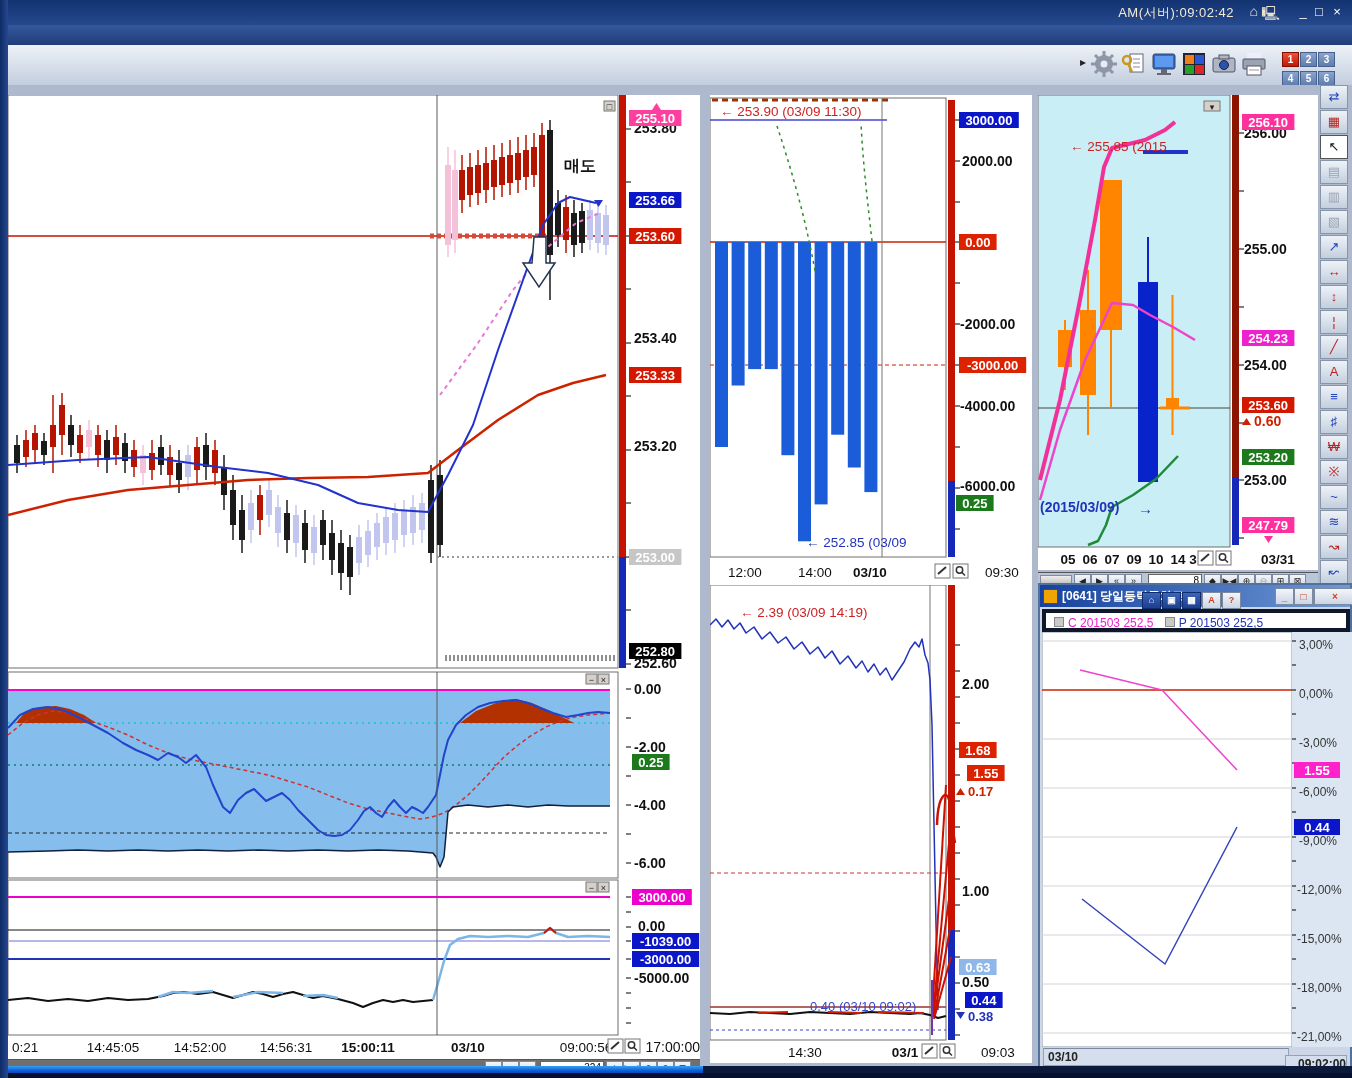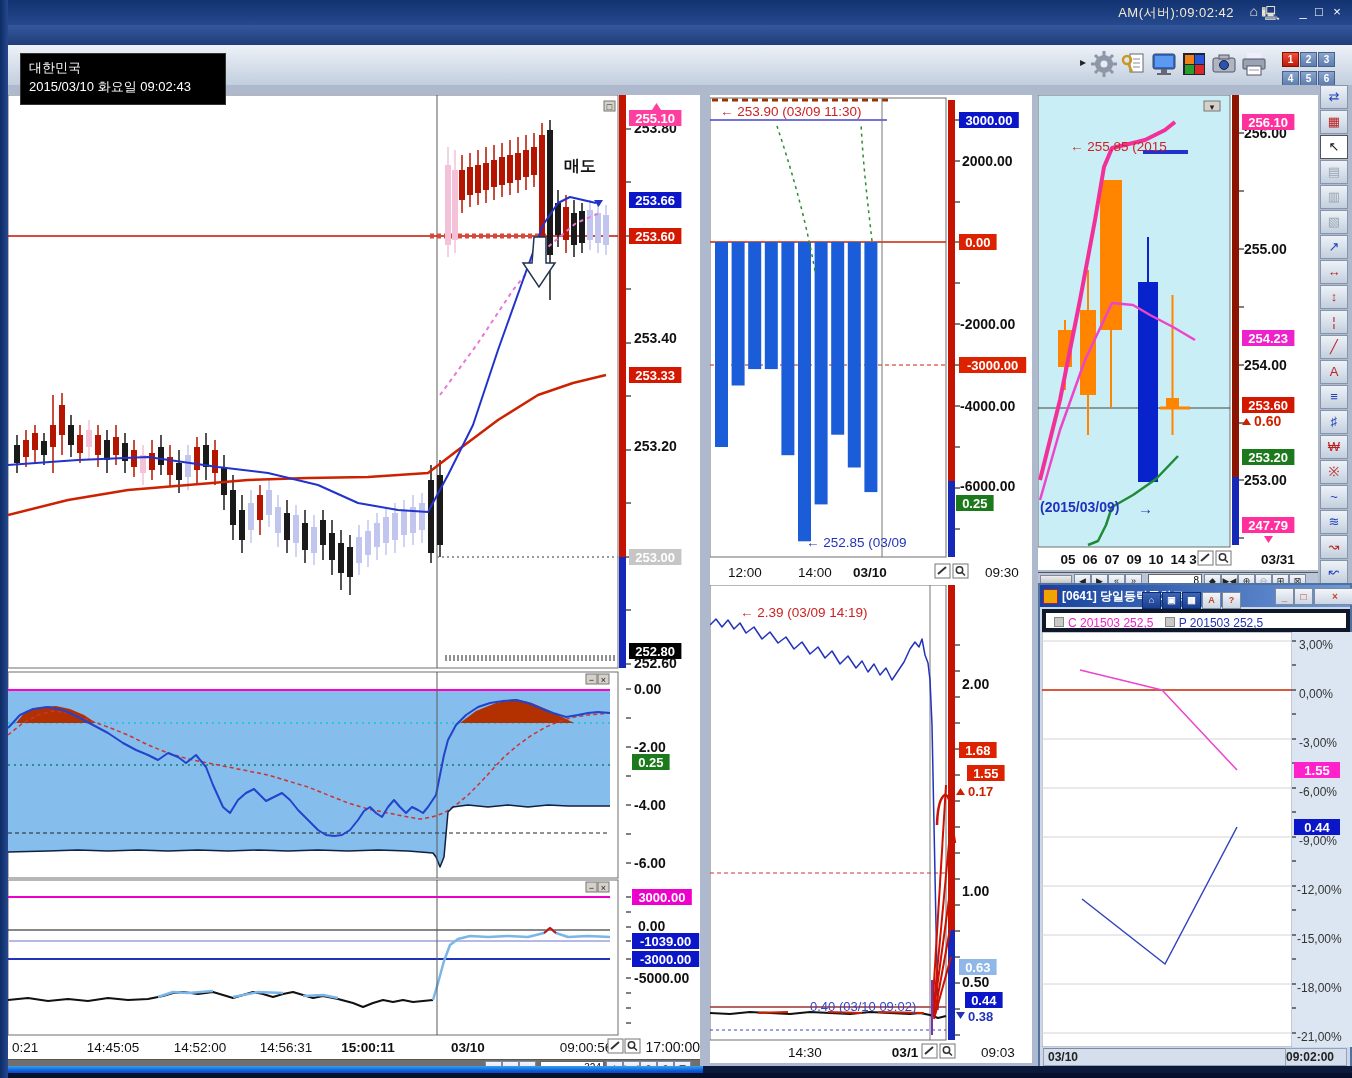--- a/index.html
+++ b/index.html
@@ -32,21 +32,21 @@
   #w0641{position:absolute;left:1038px;top:583px;width:314px;height:487px;background:#cdd7e6;border:2px solid #51719f;box-sizing:border-box;}
   #w0641 .wtitle{position:relative;height:22px;background:linear-gradient(90deg,#16419e,#6f9ad6);color:#fff;font-size:12px;font-weight:bold;line-height:22px;}
   #w0641 .wtitle .ticon{position:absolute;left:3px;top:4px;width:13px;height:13px;background:#f0a400;border:1px solid #925;}
   #w0641 .wtitle .ttext{position:absolute;left:22px;top:0;}
   #w0641 .tbtn{position:absolute;top:3px;width:17px;height:15px;font-size:10px;font-weight:bold;text-align:center;line-height:15px;background:linear-gradient(#3c64b8,#1c3f8e);color:#fff;border:1px solid #0e2c6e;}
   #w0641 .tbtn.lt{background:linear-gradient(#f2f5fa,#ccd6e4);color:#c42;border:1px solid #7b8aa0;}
   #w0641 .legend{position:absolute;left:2px;top:24px;width:308px;height:23px;background:#fff;border:4px solid #0f172a;box-sizing:border-box;font-size:12px;line-height:21px;}
   #w0641 .legend .sq{display:inline-block;width:8px;height:8px;background:#c9c9c9;border:1px solid #888;margin:0 4px 0 8px;}
   #w0641 .statusbar{position:absolute;left:2px;top:462px;width:308px;height:20px;background:#ccd6e6;font-size:12px;font-weight:bold;color:#222;}
   #w0641 .statusbar .cellL{position:absolute;left:1px;top:1px;width:240px;height:16px;border:1px solid #93a2b8;border-top-color:#7b8aa0;background:#d4deec;line-height:16px;padding-left:4px;}
-  #w0641 .statusbar .cellR{position:absolute;left:243px;top:1px;width:60px;height:16px;border:1px solid #93a2b8;background:#d4deec;line-height:16px;text-align:left;}
+  #w0641 .statusbar .cellR{position:absolute;left:243px;top:8px;width:60px;height:16px;border:1px solid #93a2b8;background:#d4deec;line-height:16px;text-align:right;}
   #bottomstrip{position:absolute;left:0;top:1073px;width:1352px;height:5px;background:#06102c;}
   #taskglow{position:absolute;left:0;top:1066px;width:703px;height:9px;background:linear-gradient(#37a0f0,#0a58d6 55%,#063b9a);}
   #taskdark{position:absolute;left:703px;top:1066px;width:649px;height:9px;background:#0b1a3a;}
   .tooltipfrag{position:absolute;left:1228px;top:0;width:52px;height:4px;background:#9aa0a8;}
 </style>
 </head>
 <body>
 
 <div id="stage">
   <div class="tooltipfrag"></div>
@@ -54,24 +54,20 @@
     <span class="clock">AM(서버):09:02:42</span>
     <span class="tb-ico" style="right:94px">⌂</span>
     <span class="tb-ico" style="right:72px">🖳</span>
     <span class="winbtn" style="right:40px">_</span>
     <span class="winbtn" style="right:24px">□</span>
     <span class="winbtn" style="right:6px">×</span>
   </div>
   <div id="menuband"></div>
   <div id="toolbar">
     <span style="position:absolute;left:1072px;top:10px;font-size:12px;color:#222">▸</span>
-  </div>
-  <div id="infobox">
-    <div>대한민국</div>
-    <div>2015/03/10 화요일  09:02:43</div>
   </div>
 
   <svg class="icon-svg" style="left:1090px" viewBox="0 0 28 28">
     <circle cx="14" cy="14" r="9" fill="#8d97a8"></circle>
       <circle cx="14" cy="14" r="3.5" fill="#e8ecf2"></circle>
     <g stroke="#8d97a8" stroke-width="3">
         <line x1="14" y1="1" x2="14" y2="6"></line>
         <line x1="14" y1="22" x2="14" y2="27"></line>
         <line x1="1" y1="14" x2="6" y2="14"></line>
         <line x1="22" y1="14" x2="27" y2="14"></line>

